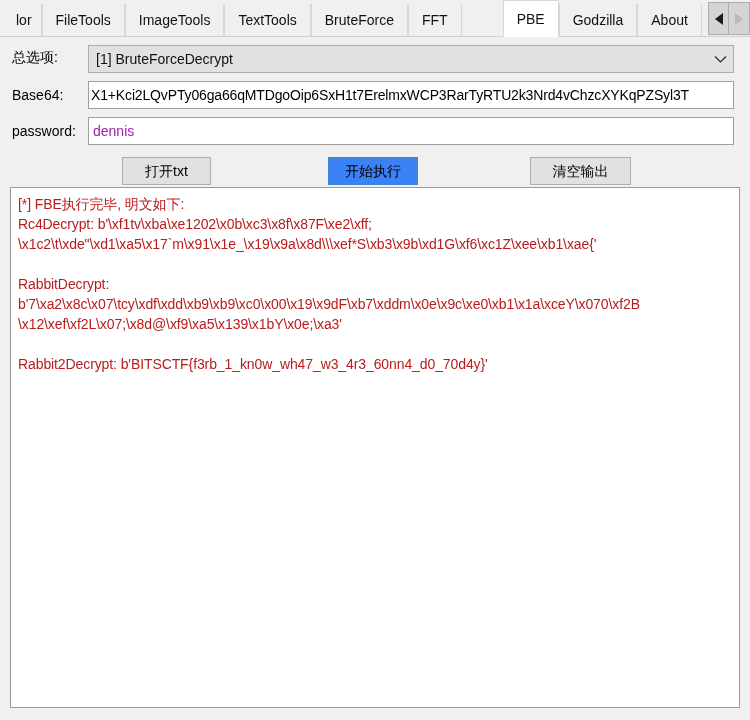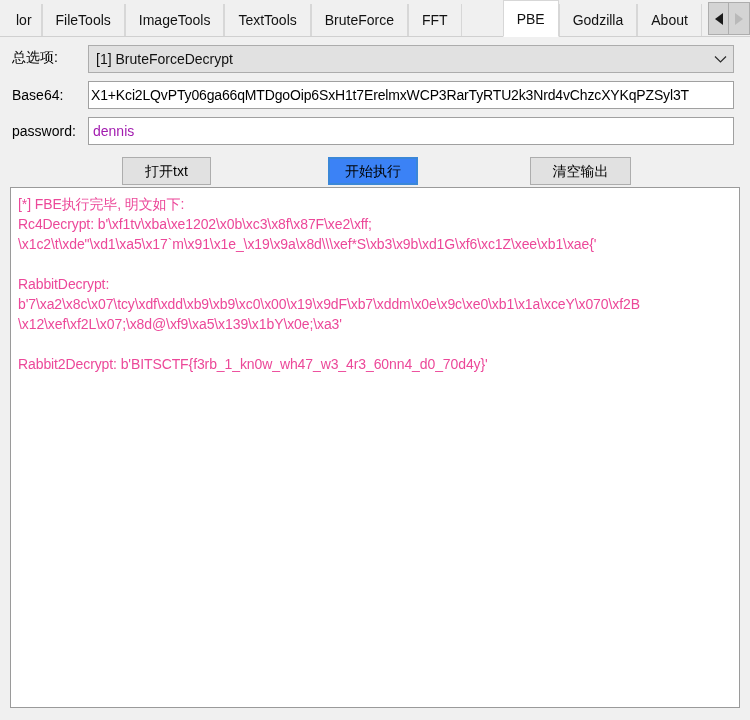--- a/index.html
+++ b/index.html
@@ -229,21 +229,21 @@
     width: 730px;
     height: 521px;
     background: #ffffff;
     border: 1px solid #9a9a9a;
     box-sizing: border-box;
     padding: 6px 7px;
     overflow: hidden;
     font-family: "Liberation Sans", sans-serif;
     font-size: 14px;
     line-height: 20px;
-    color: #ec4899;
+    color: #b91c1c;
     white-space: pre;
   }
   #output .ln {
     height: 20px;
     letter-spacing: -0.1px;
   }
   #output .ln.blank { height: 20px; }
 </style>
 </head>
 <body>

